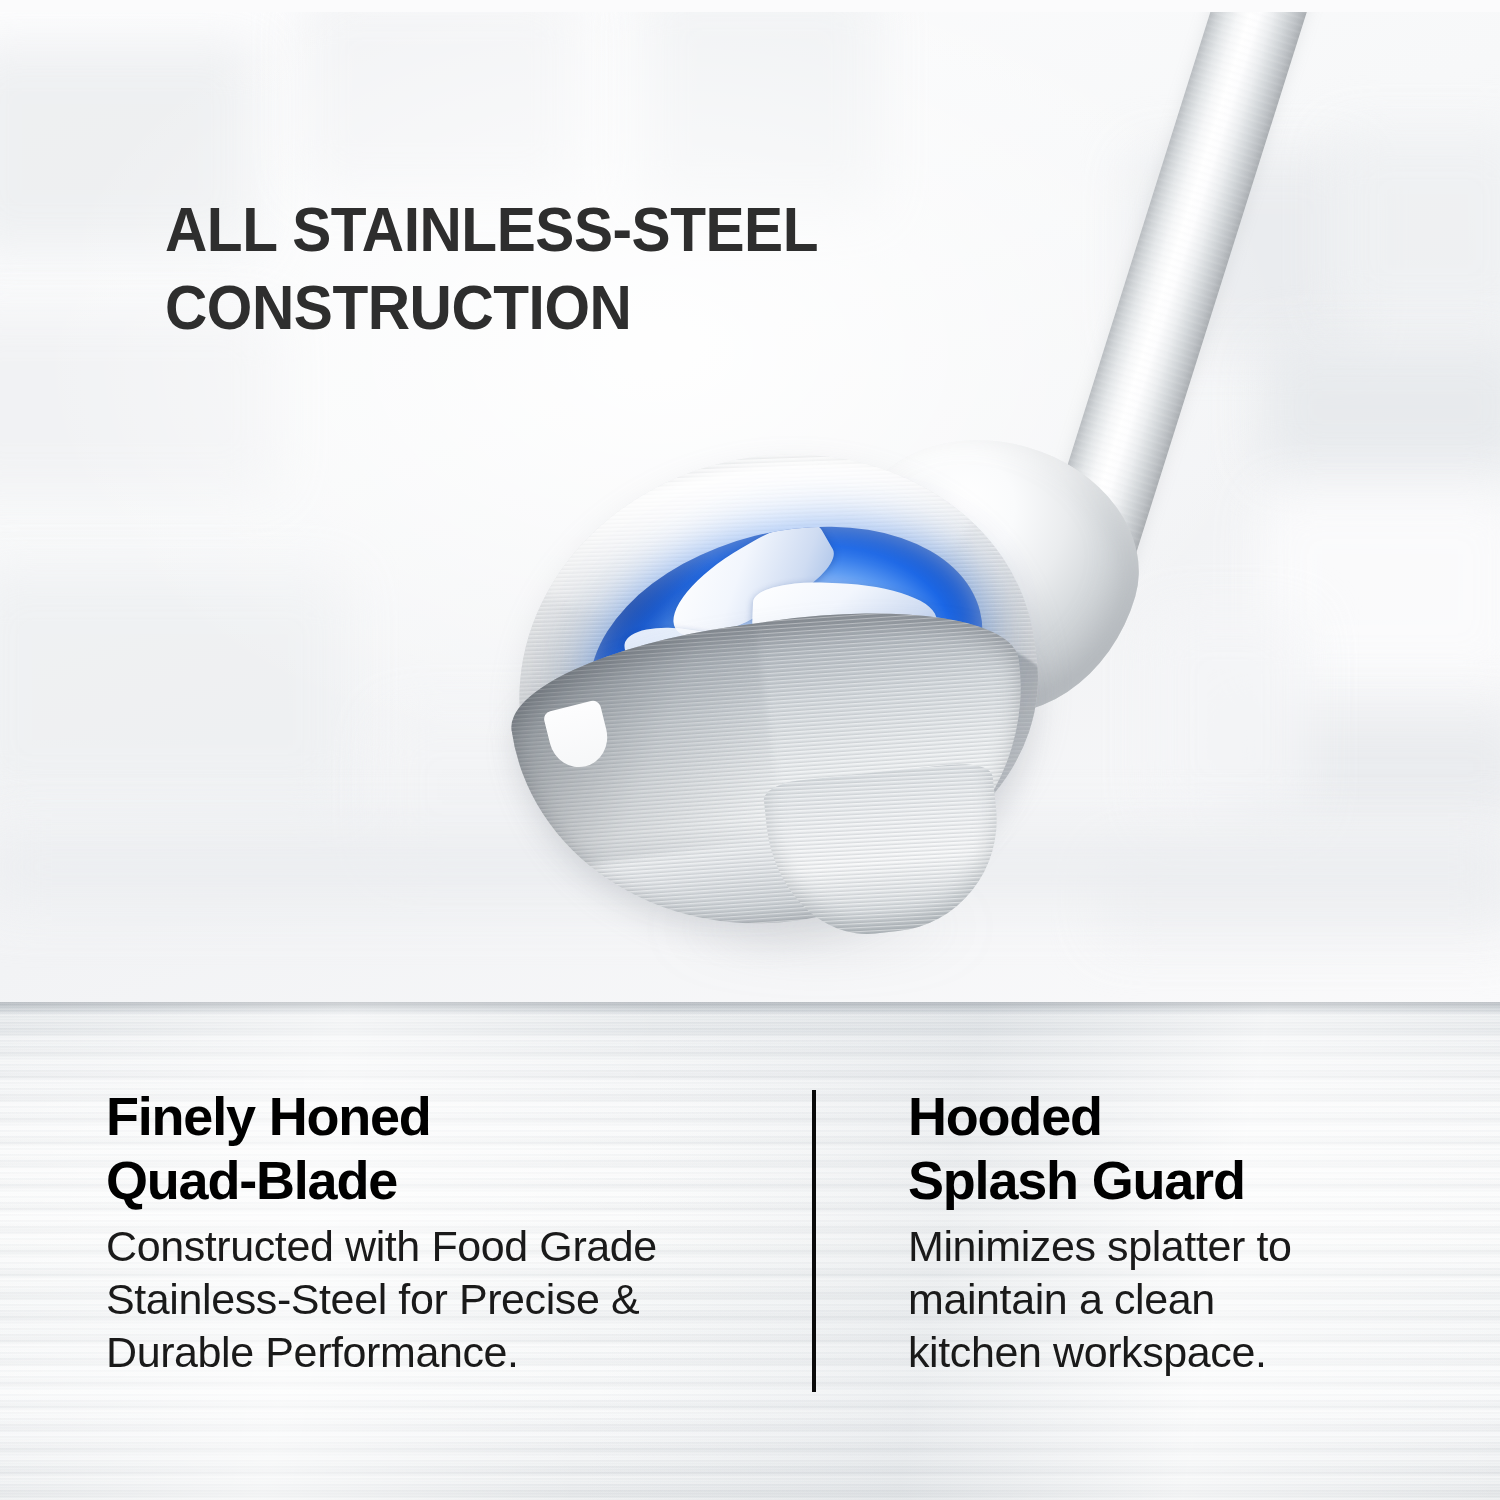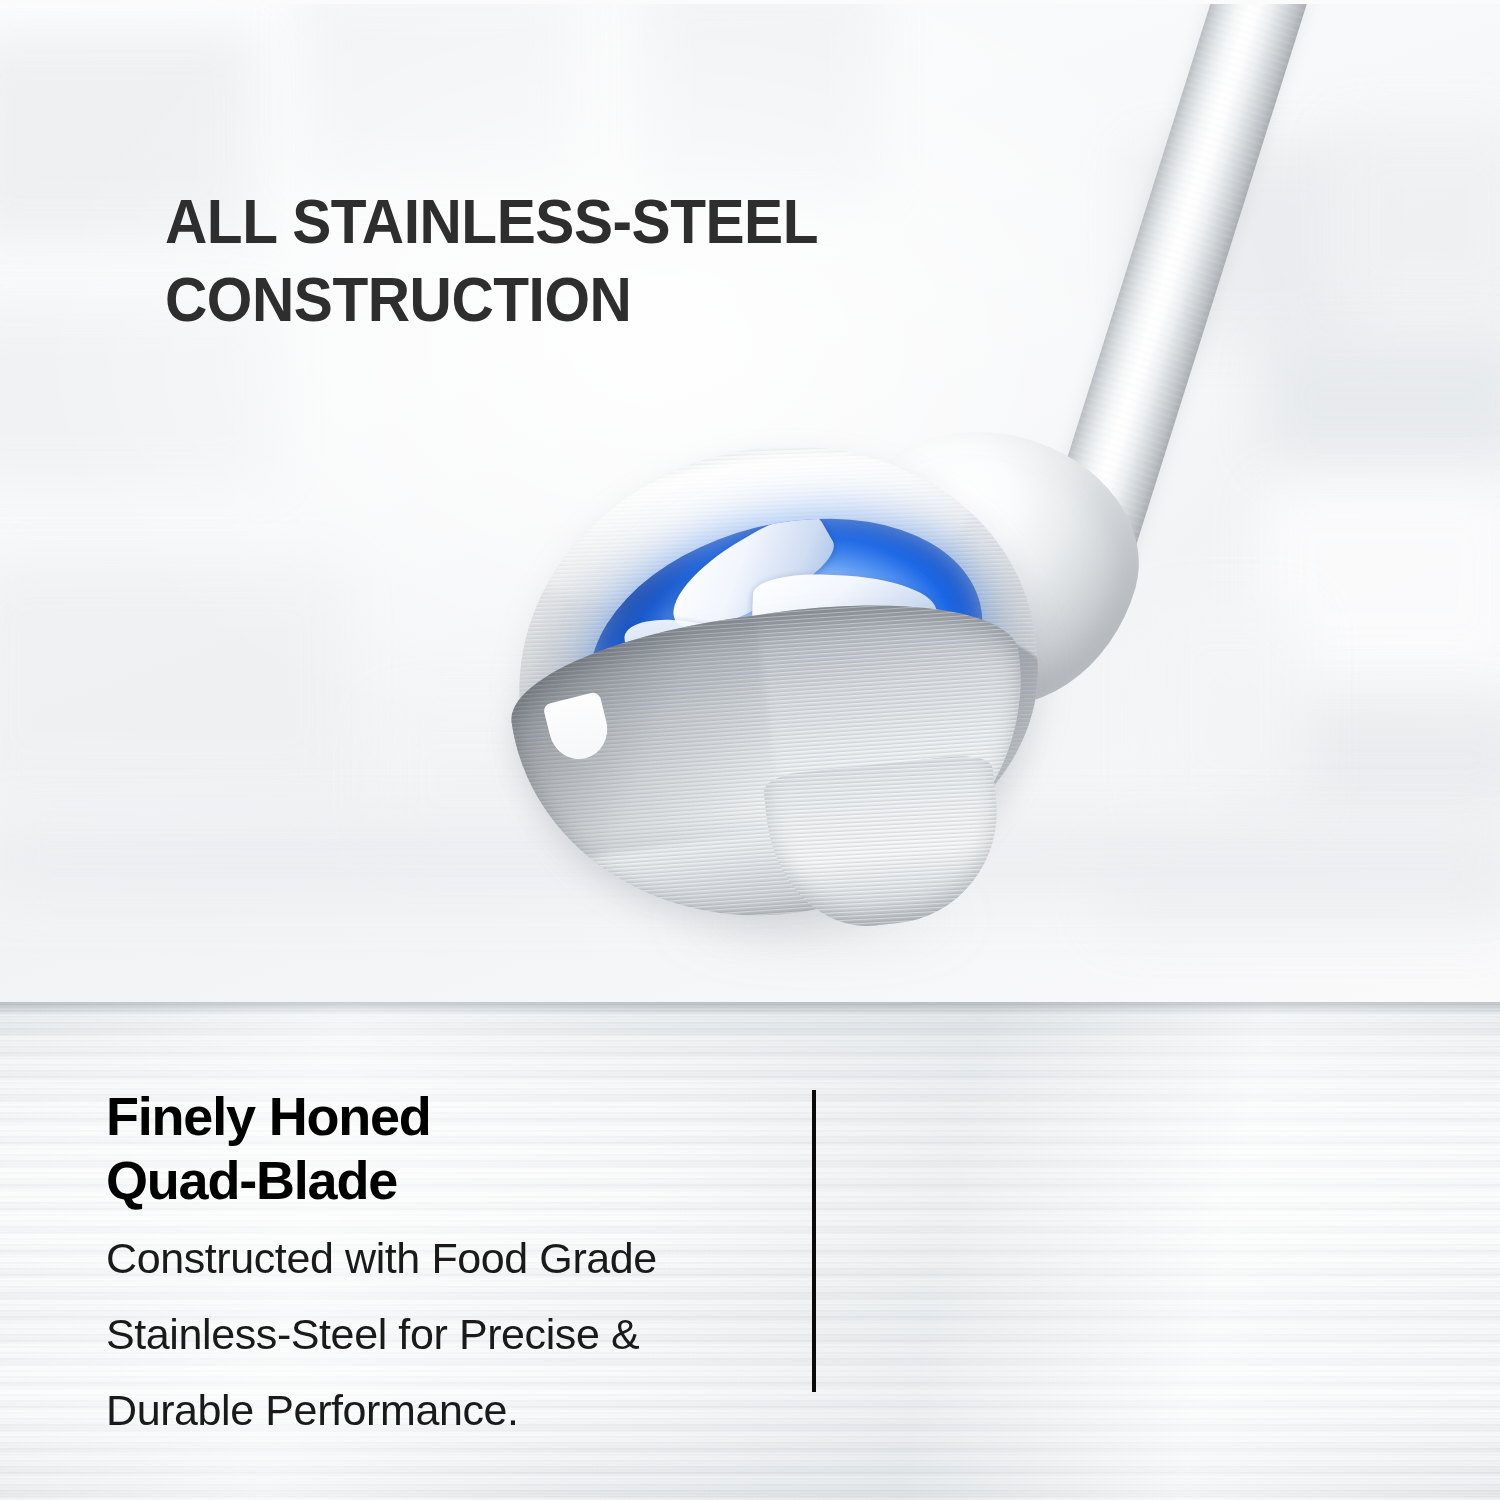--- a/index.html
+++ b/index.html
@@ -4,21 +4,21 @@
 <style>
   html,body{margin:0;padding:0;}
   body{
     width:1500px;height:1500px;overflow:hidden;
     font-family:"Liberation Sans", sans-serif;
     background:#ffffff;
   }
   #stage{position:relative;width:1500px;height:1500px;overflow:hidden;background:#fbfbfc;}
 
   
-  .hero{position:absolute;left:0;top:4px;width:1500px;height:1002px;overflow:hidden;
+  .hero{position:absolute;left:0;top:12px;width:1500px;height:1002px;overflow:hidden;
         background:linear-gradient(160deg,#fdfdfe 0%,#f7f8f9 38%,#f2f3f5 62%,#fafafb 100%);}
 
   
   .bgshape{position:absolute;border-radius:10px;filter:blur(26px);opacity:.85;}
   .bg1{left:-40px;top:30px;width:300px;height:210px;background:#eceef0;}
   .bg2{left:-60px;top:300px;width:340px;height:180px;background:#f0f1f3;}
   .bg3{left:-30px;top:560px;width:380px;height:230px;background:#eef0f2;}
   .bg4{left:300px;top:-20px;width:280px;height:200px;background:#f1f2f4;}
   .bg5{left:640px;top:-30px;width:240px;height:230px;background:#eef0f2;}
   .bg6{left:1130px;top:140px;width:230px;height:200px;background:#e9ebee;}
@@ -182,21 +182,21 @@
 
   
   .features{position:absolute;left:0;top:1002px;width:1196px;height:498px;}
   .col{position:absolute;top:82px;}
   .col-left{left:106px;width:680px;}
   .col-right{left:908px;width:520px;}
   .f-title{font-family:"Liberation Sans", sans-serif;font-weight:700;
            font-size:54px;line-height:64px;letter-spacing:-1.2px;color:#000000;
            margin:0 0 8px 0;white-space:pre-line;}
   .f-body{font-family:"Liberation Sans", sans-serif;font-weight:400;
-          font-size:43px;line-height:76px;letter-spacing:-0.4px;color:#1a1a1a;
+          font-size:43px;line-height:53px;letter-spacing:-0.4px;color:#1a1a1a;
           margin:0;white-space:pre-line;}
   .divider{position:absolute;left:812px;top:88px;width:4px;height:302px;background:#0a0a0a;}
 </style>
 </head>
 <body>
 
 <div id="stage">
 
   <div class="hero">
     <div class="bgshape bg1"></div>
@@ -268,15 +268,22 @@
     <div class="col col-left">
       <div class="f-title">Finely Honed
 Quad-Blade</div>
       <div class="f-body">Constructed with Food Grade
 Stainless-Steel for Precise &amp;
 Durable Performance.</div>
     </div>
 
     <div class="divider"></div>
 
+    <div class="col col-right">
+      <div class="f-title">Hooded
+Splash Guard</div>
+      <div class="f-body">Minimizes splatter to
+maintain a clean
+kitchen workspace.</div>
+    </div>
 
   </div>
 </div>
 
 </body></html>

